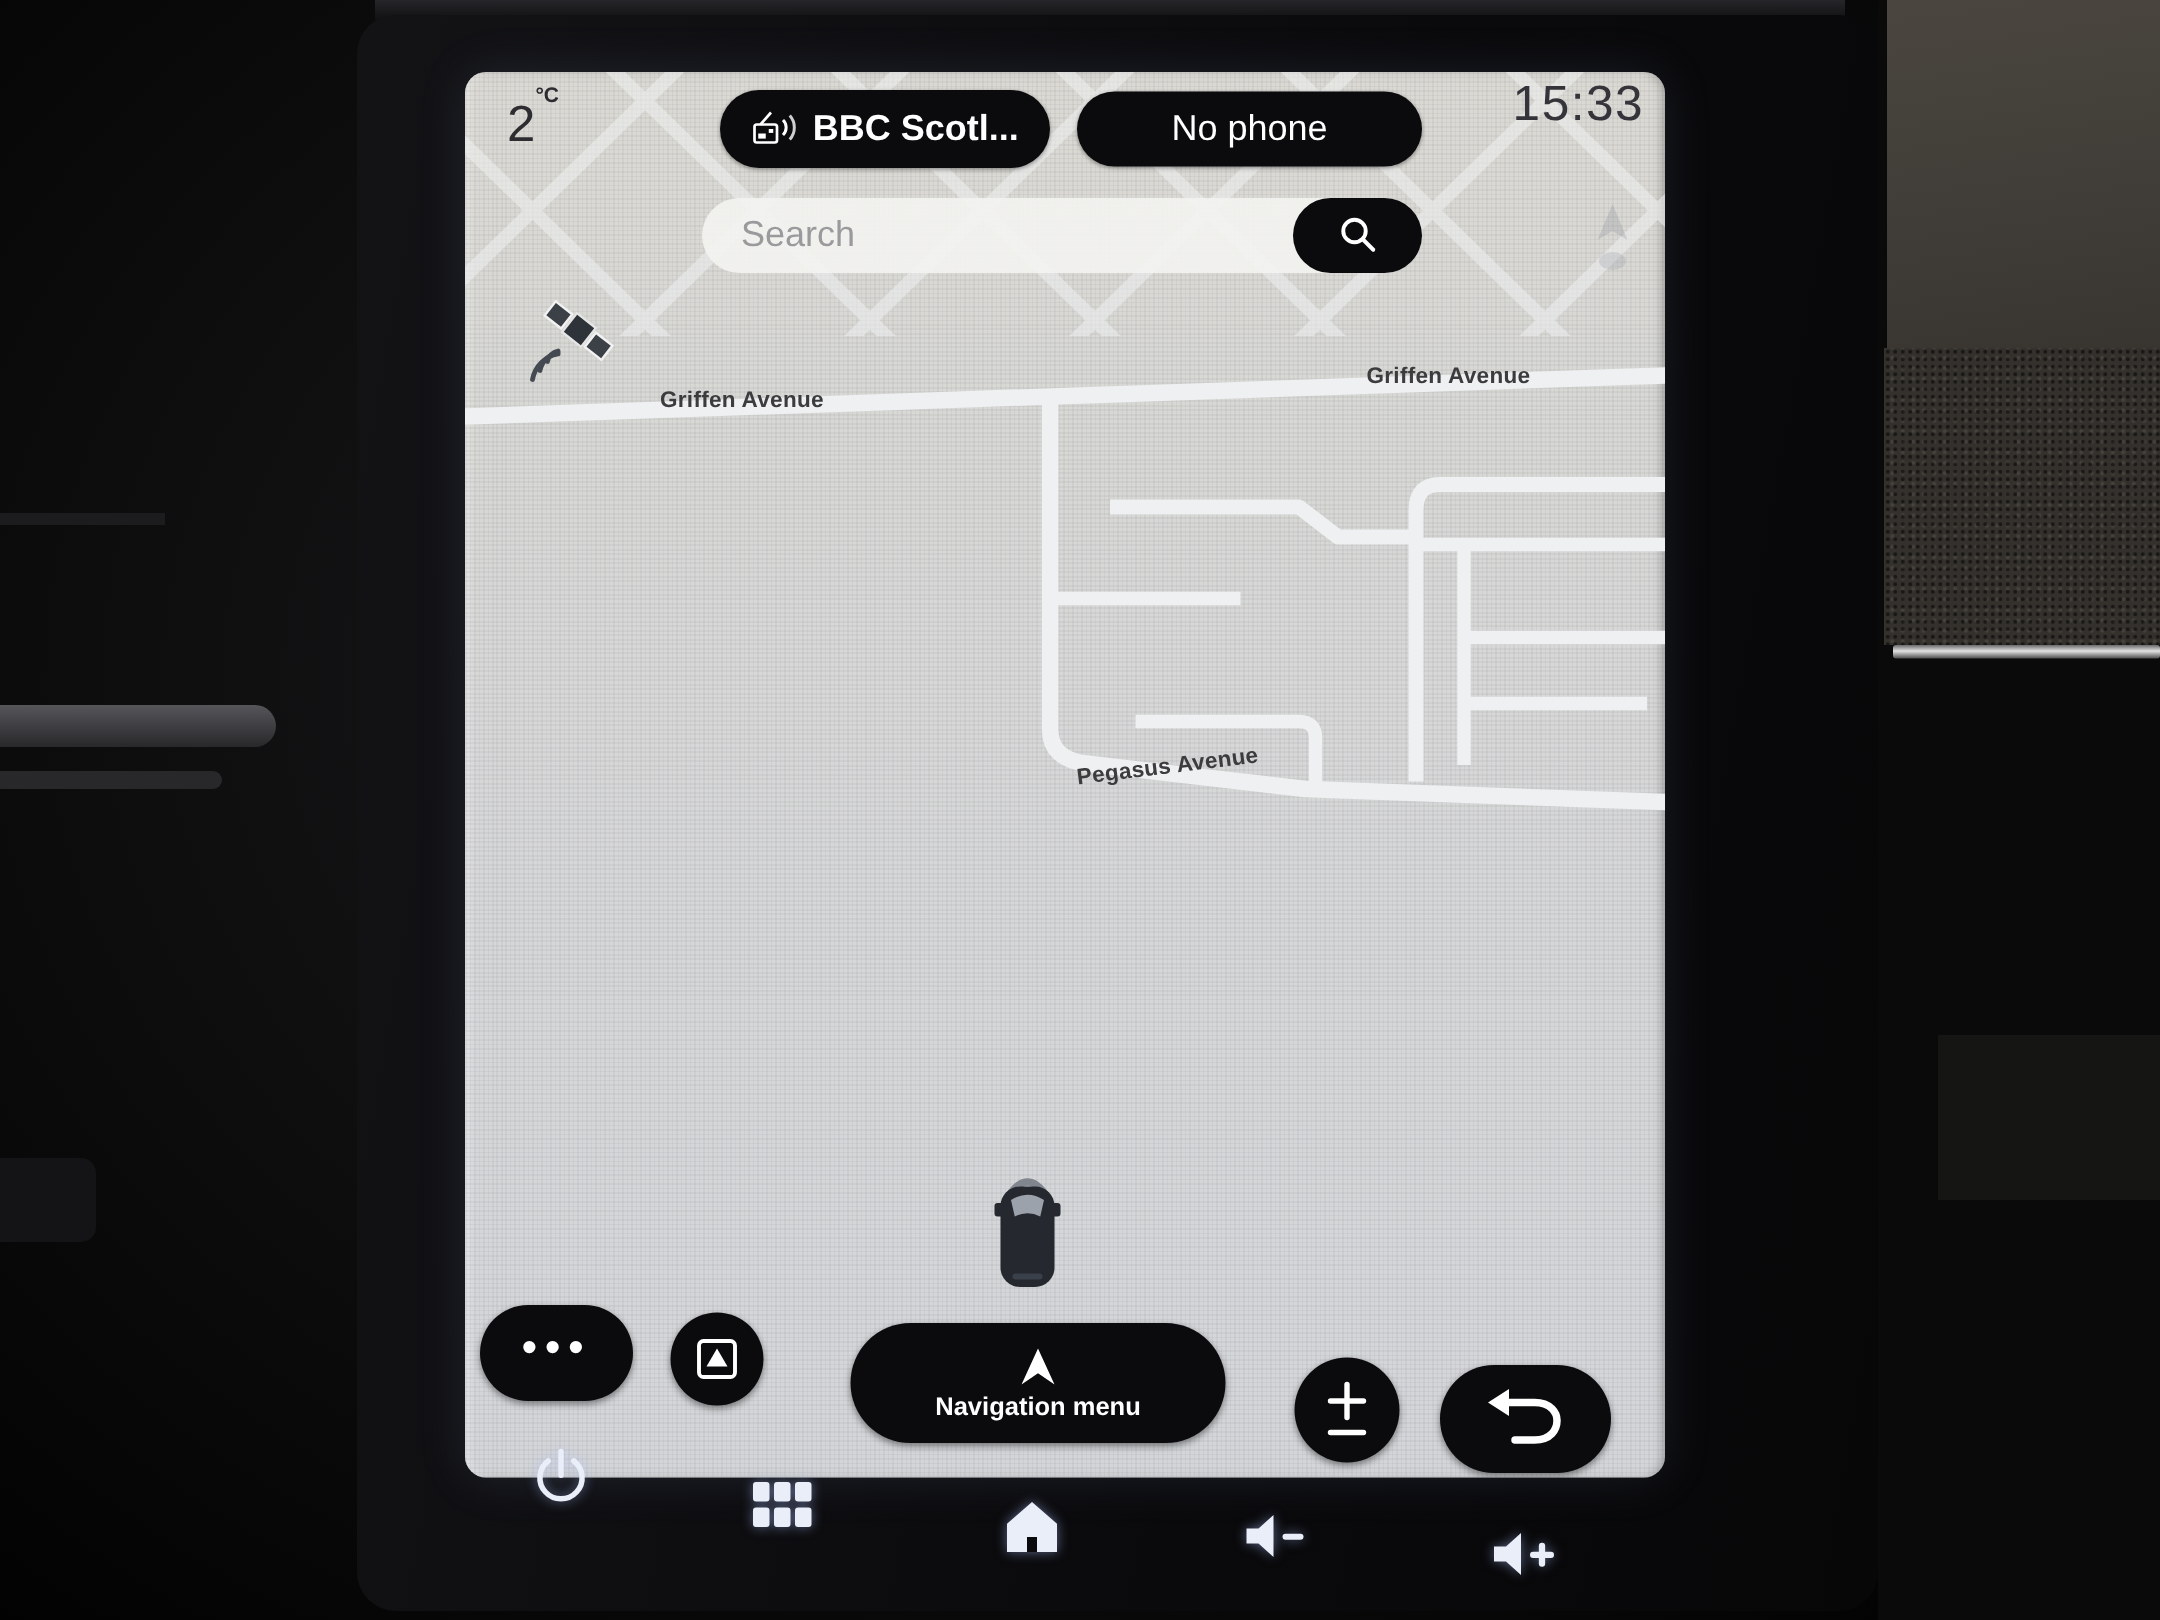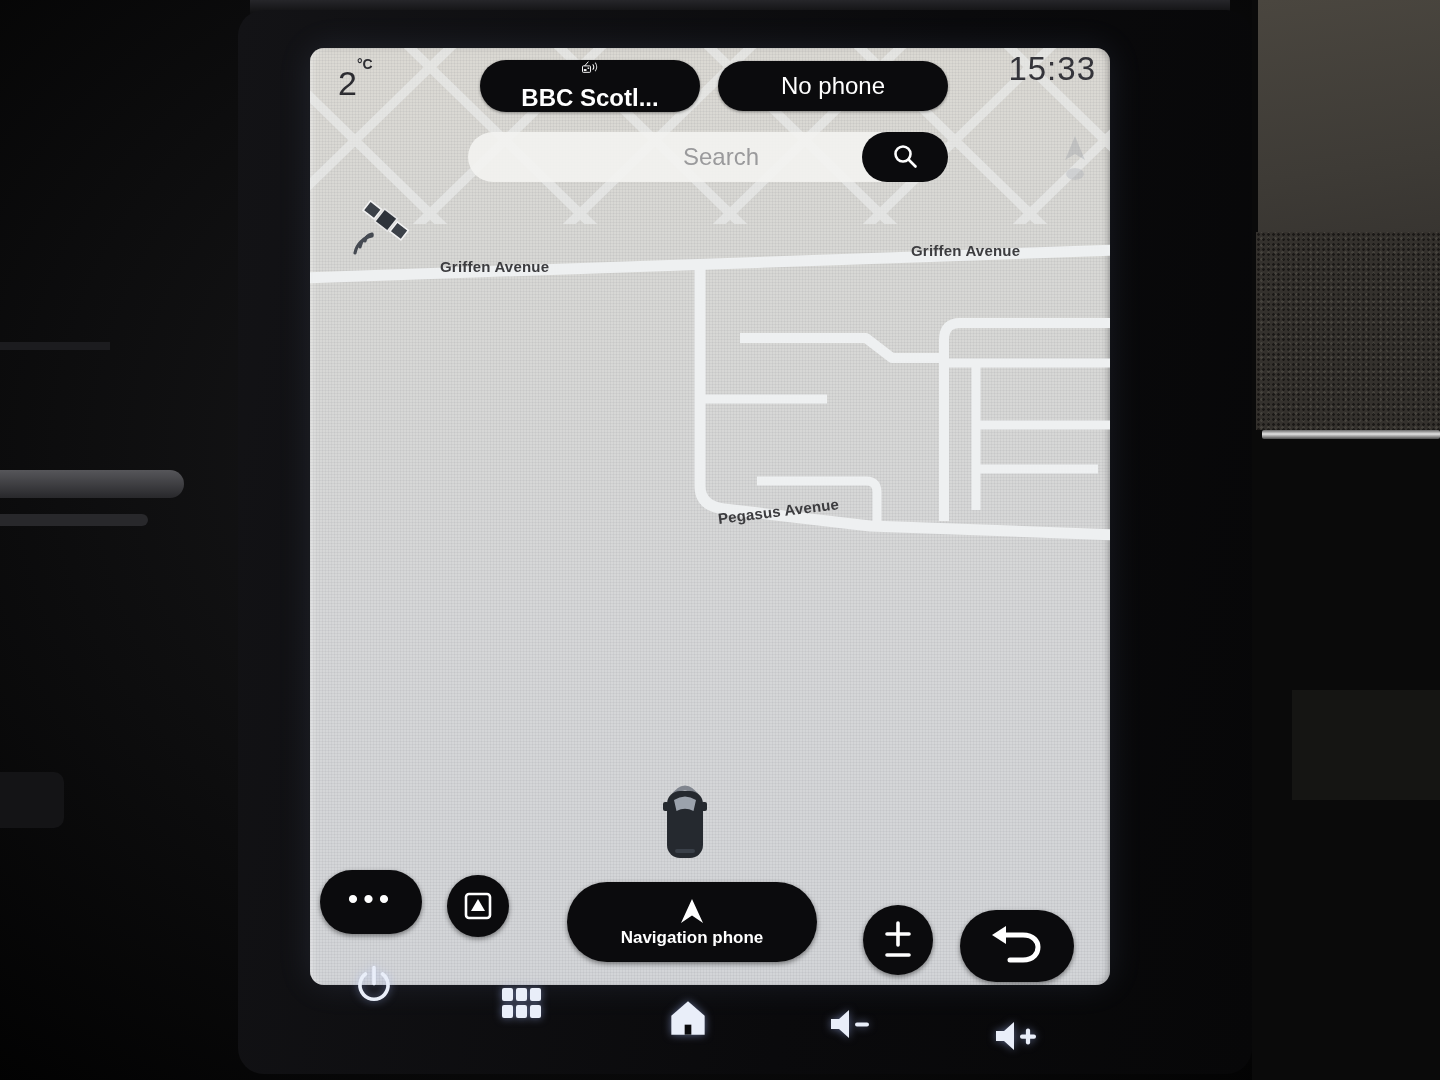--- a/index.html
+++ b/index.html
@@ -42,26 +42,26 @@
   .lbl-griffen-left{left:130px;top:210px;}
   .lbl-griffen-right{left:601px;top:194px;}
   .lbl-pegasus{left:408px;top:462px;transform:rotate(-7deg);transform-origin:left center;}
   .satellite{position:absolute;left:42px;top:148px;}
   .compass-faint{position:absolute;left:750px;top:84px;opacity:.28;}
   .car-marker{position:absolute;left:352px;top:728px;}
   
   .temp{position:absolute;left:28px;top:16px;color:#2c2c31;font-size:34px;font-weight:500;}
   .temp sup{font-size:14px;font-weight:600;top:-14px;position:relative;}
   .pill{position:absolute;background:#0b0b0d;border-radius:27px;color:#fff;display:flex;
-    align-items:center;justify-content:center;gap:9px;box-shadow:0 1px 3px rgba(0,0,0,.4);flex-direction:column;}
+    align-items:center;justify-content:center;gap:9px;box-shadow:0 1px 3px rgba(0,0,0,.4);}
   .pill-radio{left:170px;top:12px;width:220px;height:52px;font-size:24px;font-weight:600;}
   .pill-phone{left:408px;top:13px;width:230px;height:50px;font-size:24px;font-weight:400;}
   .clock{position:absolute;right:14px;top:2px;color:#34343a;font-size:33px;font-weight:500;letter-spacing:1px;}
   .search-bar{position:absolute;left:158px;top:84px;width:480px;height:50px;border-radius:26px;
-    background:rgba(243,243,241,.9);display:flex;align-items:center;justify-content:center;}
+    background:rgba(243,243,241,.9);display:flex;align-items:center;}
   .search-text{color:#9a9a9c;font-size:24px;margin-left:26px;}
   .search-btn{position:absolute;right:0;top:0;width:86px;height:50px;border-radius:26px;background:#0b0b0d;
     display:flex;align-items:center;justify-content:center;}
   
   .ctl{position:absolute;background:#0b0b0d;display:flex;align-items:center;justify-content:center;
     box-shadow:0 2px 5px rgba(0,0,0,.45);}
   .ctl-more{left:10px;top:822px;width:102px;height:64px;border-radius:33px;
     color:#fff;font-size:30px;letter-spacing:5px;line-height:0;padding-bottom:6px;box-sizing:border-box;}
   .ctl-view{left:137px;top:827px;width:62px;height:62px;border-radius:50%;}
   .ctl-nav{left:257px;top:834px;width:250px;height:80px;border-radius:41px;flex-direction:column;gap:3px;}
@@ -207,21 +207,21 @@
         <svg width="32" height="32" viewBox="0 0 32 32">
           <rect x="4" y="4" width="24" height="24" rx="3" stroke="#fff" stroke-width="2.6" fill="none"></rect>
           <polygon points="16,9 23,21 9,21" fill="#fff"></polygon>
         </svg>
       </div>
 
       <div class="ctl ctl-nav">
         <svg width="28" height="28" viewBox="0 0 28 28">
           <polygon points="14,2 25,26 14,18.5 3,26" fill="#fff"></polygon>
         </svg>
-        <span class="nav-label">Navigation phone</span>
+        <span class="nav-label">Navigation menu</span>
       </div>
 
       <div class="ctl ctl-zoom">
         <svg width="38" height="44" viewBox="0 0 38 44">
           <g stroke="#fff" stroke-width="3.6" stroke-linecap="round">
             <line x1="8" y1="16" x2="30" y2="16"></line>
             <line x1="19" y1="5" x2="19" y2="27"></line>
             <line x1="8" y1="37" x2="30" y2="37"></line>
           </g>
         </svg>

